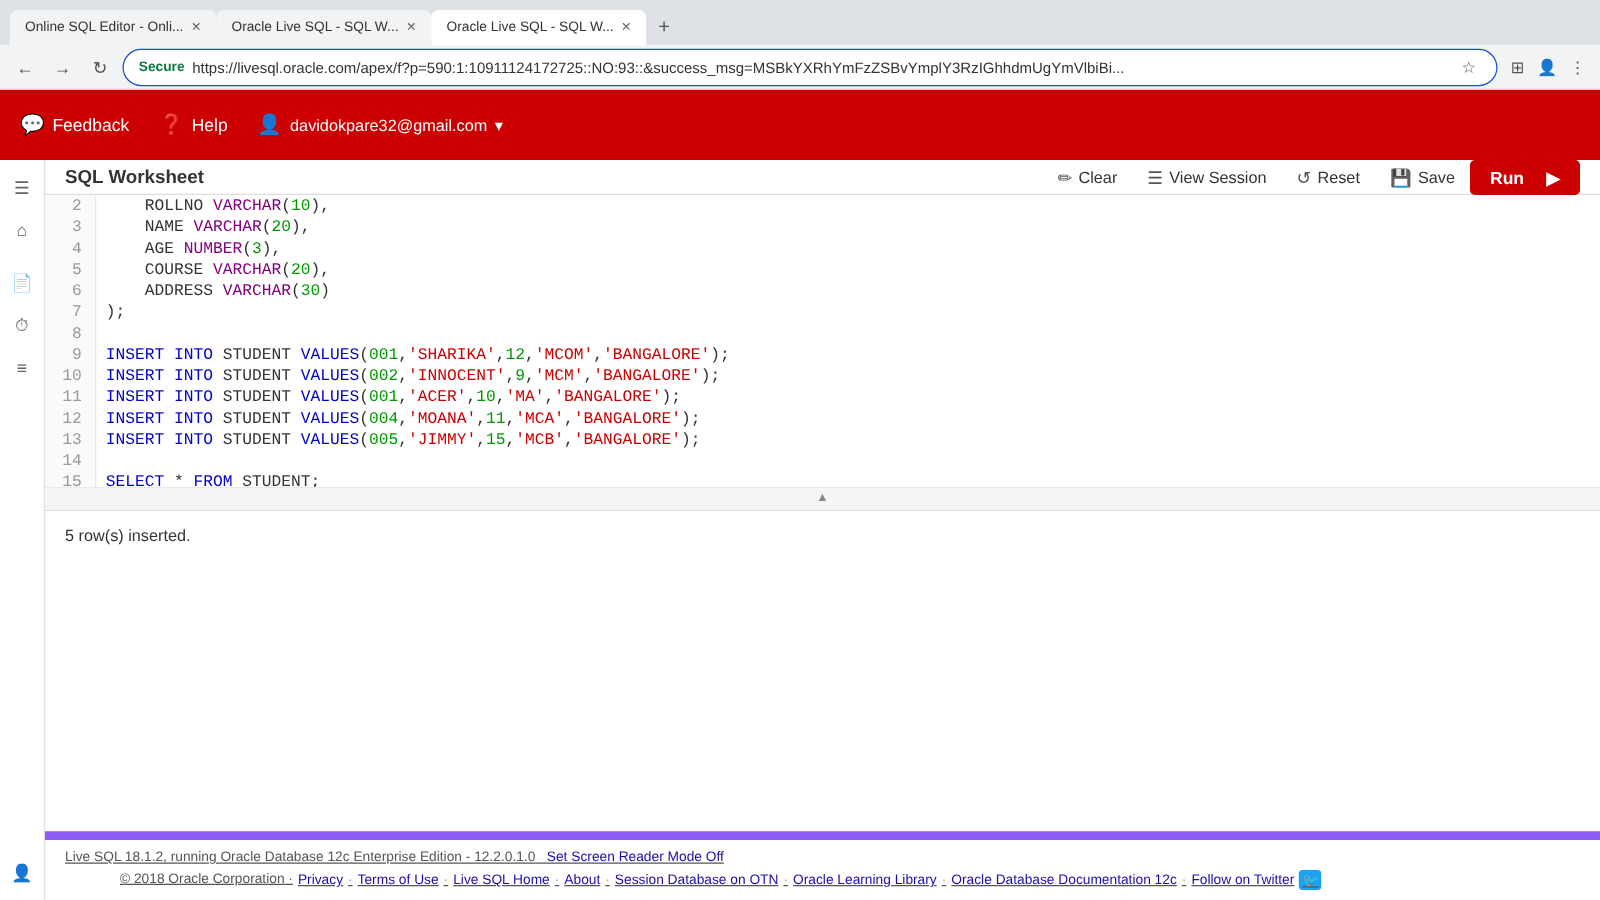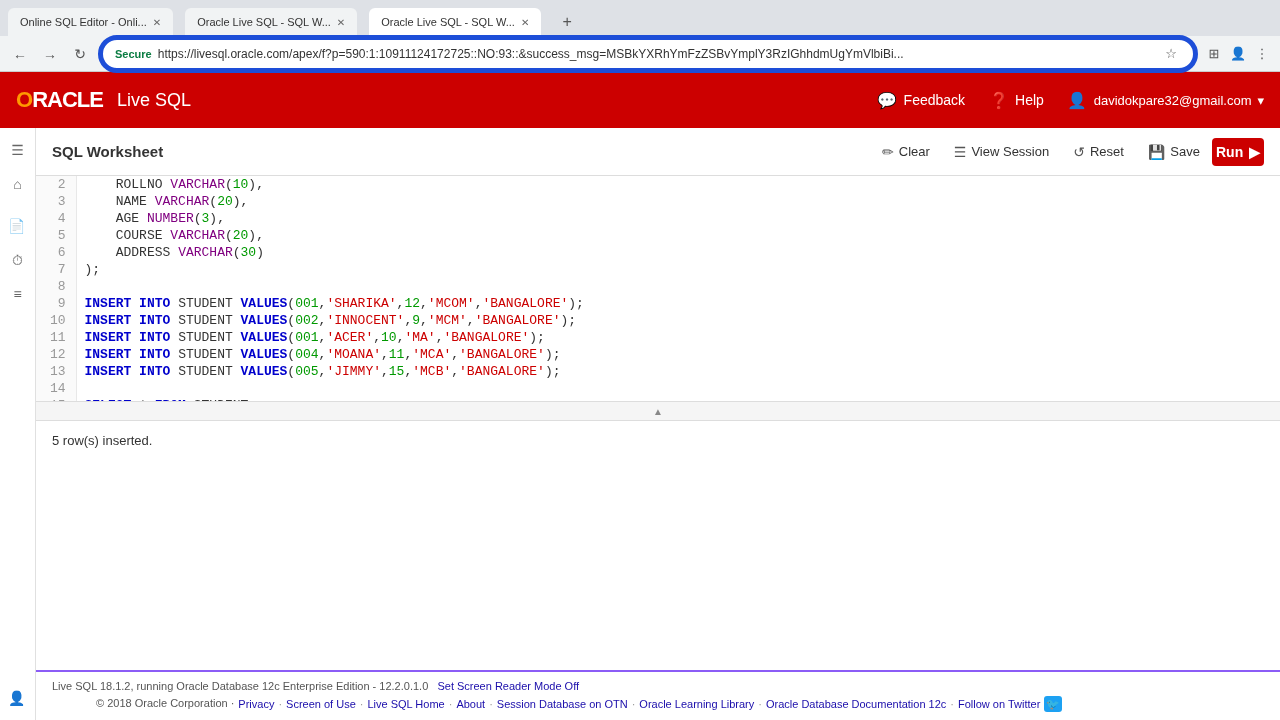--- a/index.html
+++ b/index.html
@@ -11,21 +11,21 @@
       height: 36px;
       display: flex;
       align-items: center;
       padding: 0 8px;
       gap: 4px;
     }
     .browser-tabs {
       display: flex;
       align-items: flex-end;
       height: 100%;
-      gap: 12px;
+      gap: 0;
     }
     .browser-tab {
       background: #f1f3f4;
       border-radius: 6px 6px 0 0;
       padding: 6px 12px;
       font-size: 11px;
       display: flex;
       align-items: center;
       gap: 6px;
       height: 28px;
@@ -69,21 +69,21 @@
       border-bottom: 1px solid #ccc;
     }
     .nav-btn {
       width: 24px; height: 24px;
       display: flex; align-items: center; justify-content: center;
       color: #555; font-size: 14px; cursor: pointer; border-radius: 50%;
     }
     .address-bar {
       flex: 1;
       background: #fff;
-      border: 5px solid #1d4ed8;
+      border: 1px solid #1d4ed8;
       border-radius: 20px;
       padding: 4px 12px;
       font-size: 12px;
       color: #333;
       display: flex;
       align-items: center;
       gap: 6px;
     }
     .secure-badge { color: #0a7c42; font-size: 11px; font-weight: bold; }
     .address-text { flex: 1; overflow: hidden; white-space: nowrap; text-overflow: ellipsis; color: #333; font-size: 12px; }
@@ -169,21 +169,21 @@
       flex: 1;
       display: flex;
       flex-direction: column;
       overflow: hidden;
     }
 
     
     .worksheet-toolbar {
       background: #fff;
       border-bottom: 1px solid #ddd;
-      height: 48px;
+      height: 28px;
       display: flex;
       align-items: center;
       padding: 0 16px;
       gap: 0;
     }
     .worksheet-title {
       font-size: 15px;
       font-weight: bold;
       color: #333;
       flex: 1;
@@ -199,27 +199,27 @@
       border-radius: 4px;
       background: none;
       border: none;
     }
     .toolbar-btn .icon { font-size: 14px; color: #555; }
     .run-btn {
       background: #c00;
       color: #fff;
       border: none;
       border-radius: 4px;
-      padding: 6px 4px;
+      padding: 6px 16px;
       font-size: 14px;
       font-weight: bold;
       cursor: pointer;
       display: flex;
       align-items: center;
-      gap: 6px;
+      gap: 18px;
     }
 
     
     .editor-area {
       flex: 1;
       background: #fff;
       overflow: auto;
       position: relative;
       max-height: 320px;
     }
@@ -238,21 +238,21 @@
       border-right: 1px solid #e8e8e8;
       background: #fafafa;
       vertical-align: top;
     }
     .line-code {
       padding: 1px 8px;
       white-space: pre;
       color: #333;
     }
     
-    .kw { color: #00c; font-weight: bold; margin-top: 29px; }
+    .kw { color: #00c; font-weight: normal; margin-top: 29px; }
     .str { color: #c00; }
     .type { color: #800080; }
     .num-lit { color: #090; }
 
     
     .divider-bar {
       height: 20px;
       background: #f5f5f5;
       border-top: 1px solid #ddd;
       border-bottom: 1px solid #ddd;
@@ -269,24 +269,25 @@
       padding: 12px 16px;
       font-size: 13px;
       color: #333;
       flex: 1;
       overflow: auto;
     }
 
     
     .footer {
       background: #fff;
-      border-top: 2px solid #8b5cf6;
+      border-top: 7px solid #8b5cf6;
       padding: 8px 16px;
       font-size: 11px;
       color: #555;
+      text-decoration: underline;
     }
     .footer-version { margin-bottom: 4px; }
     .footer-version a { color: #1a0dab; text-decoration: none; }
     .footer-links { display: flex; gap: 4px; flex-wrap: wrap; align-items: center; margin-left: 44px; }
     .footer-links a { color: #1a0dab; text-decoration: none; }
     .footer-sep { color: #999; }
     .twitter-icon {
       display: inline-flex;
       align-items: center;
       justify-content: center;
@@ -332,26 +333,20 @@
     <span class="nav-icon">☆</span>
   </div>
   <div class="nav-icons">
     <div class="nav-icon">⊞</div>
     <div class="nav-icon">👤</div>
     <div class="nav-icon">⋮</div>
   </div>
 </div>
 
 <div class="app-header">
-  <div class="header-logo">
-    <span class="oracle-logo">
-      <span style="color:#f90">O</span>RACLE
-    </span>
-    <span class="live-sql-text">Live SQL</span>
-  </div>
   <div class="header-actions">
     <a class="header-action-btn">
       <span style="font-size:16px;">💬</span>
       <span>Feedback</span>
     </a>
     <a class="header-action-btn">
       <span style="font-size:16px;">❓</span>
       <span>Help</span>
     </a>
     <div class="header-user">
@@ -475,21 +470,21 @@
     <div class="footer">
       <div class="footer-version">
         <span>Live SQL 18.1.2, running Oracle Database 12c Enterprise Edition - 12.2.0.1.0</span>
         &nbsp;
         <a href="#">Set Screen Reader Mode Off</a>
       </div>
       <div class="footer-links">
         <span class="copyright">© 2018 Oracle Corporation ·</span>
         <a href="#">Privacy</a>
         <span class="footer-sep">·</span>
-        <a href="#">Screen of Use</a>
+        <a href="#">Terms of Use</a>
         <span class="footer-sep">·</span>
         <a href="#">Live SQL Home</a>
         <span class="footer-sep">·</span>
         <a href="#">About</a>
         <span class="footer-sep">·</span>
         <a href="#">Session Database on OTN</a>
         <span class="footer-sep">·</span>
         <a href="#">Oracle Learning Library</a>
         <span class="footer-sep">·</span>
         <a href="#">Oracle Database Documentation 12c</a>

